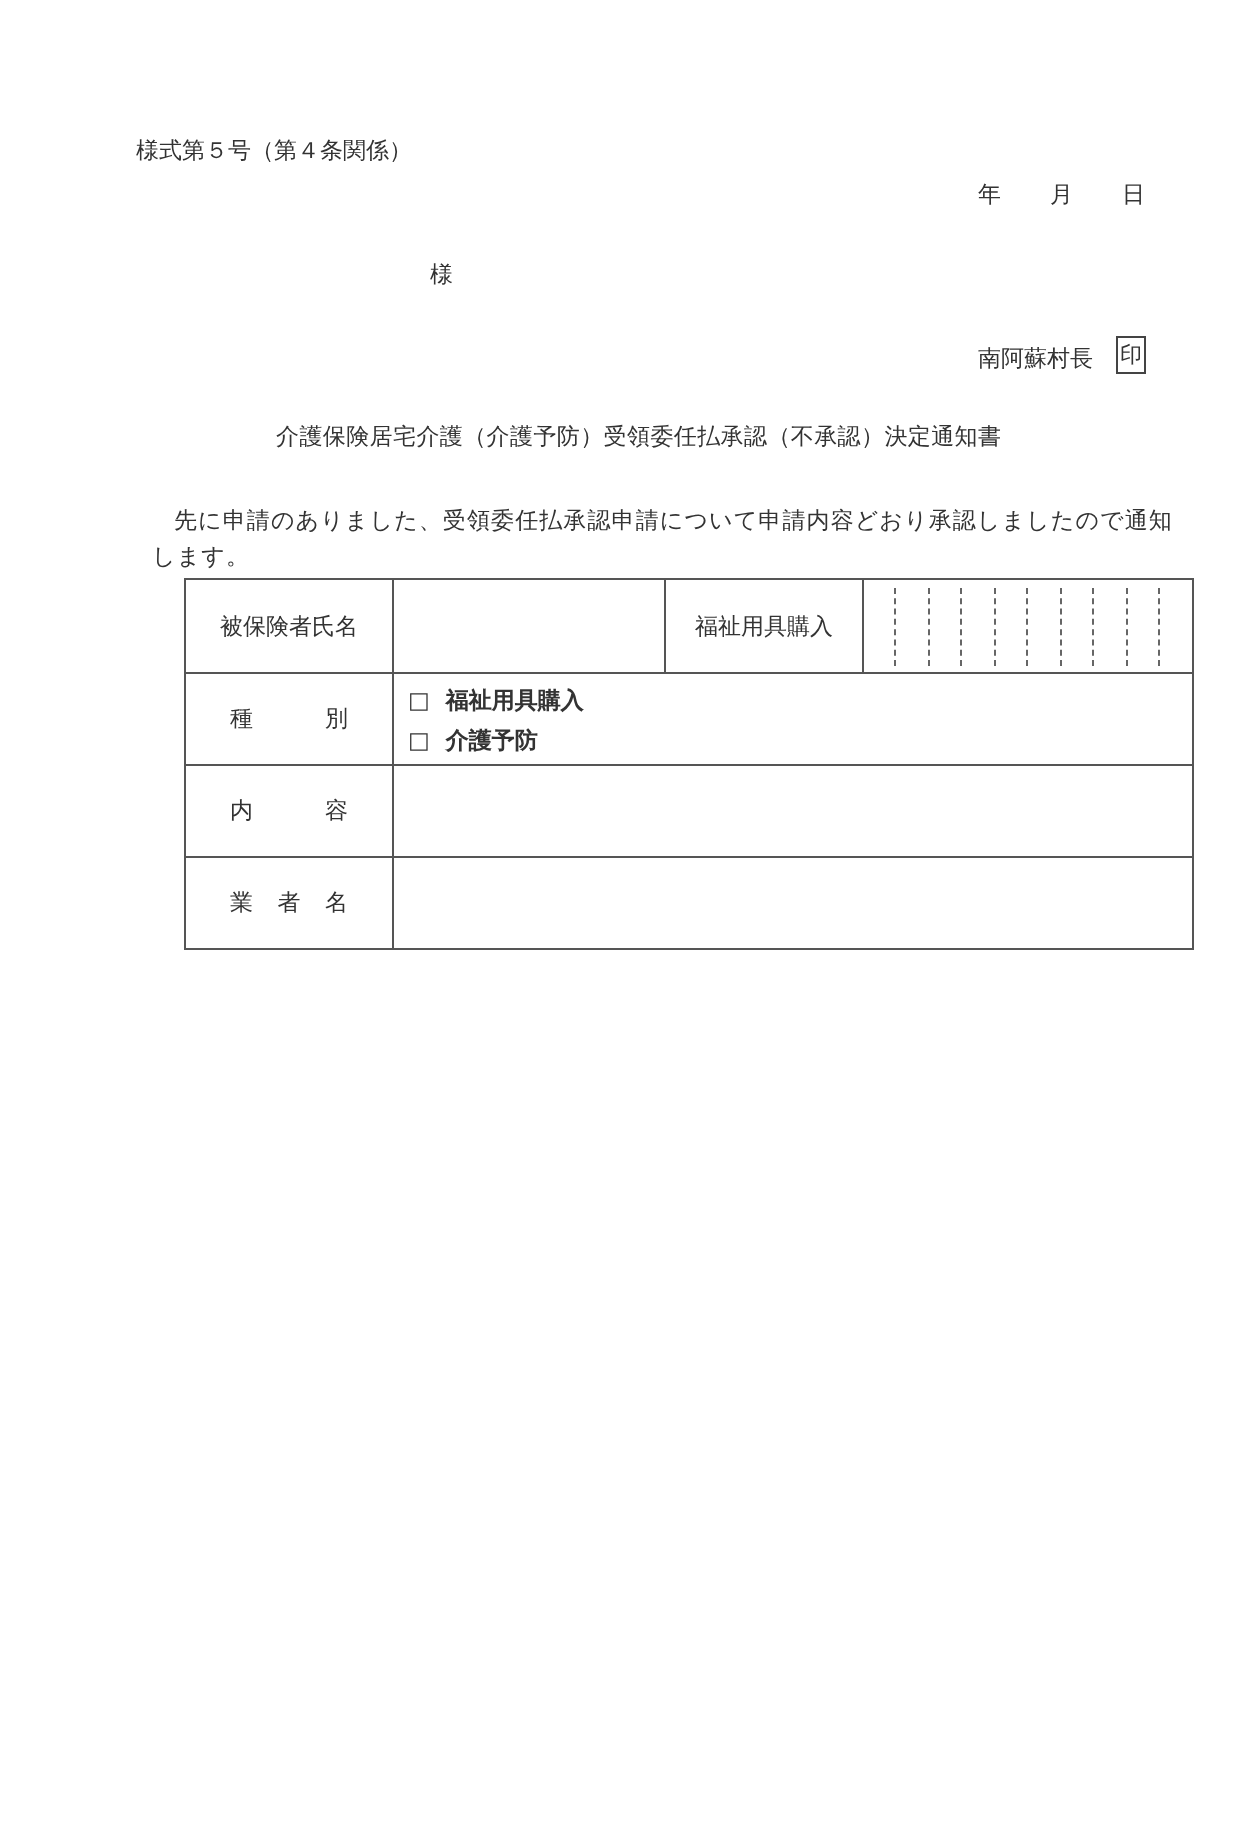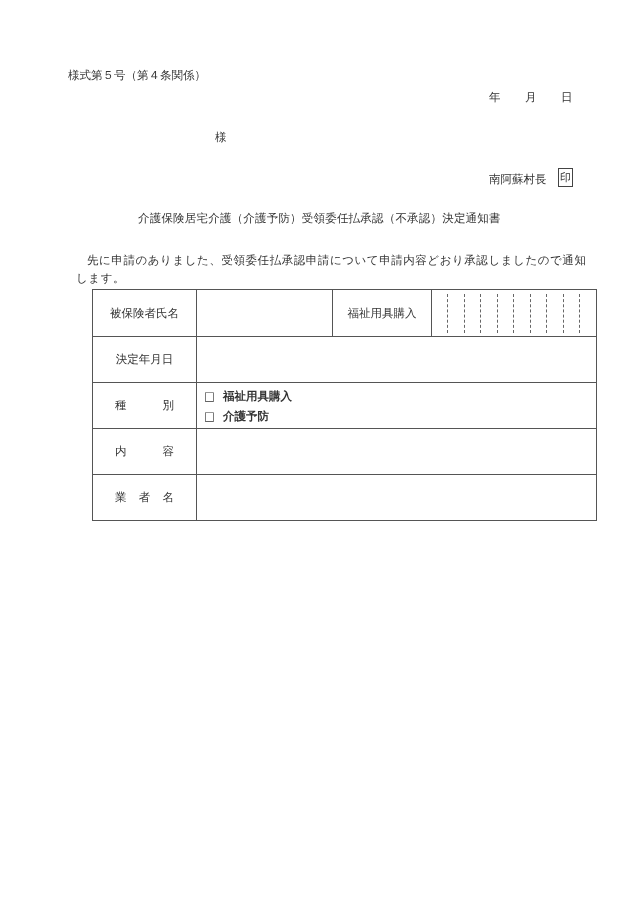--- a/index.html
+++ b/index.html
@@ -84,24 +84,20 @@
         <span class="dash" style="left:65px"></span>
         <span class="dash" style="left:81px"></span>
         <span class="dash" style="left:98px"></span>
         <span class="dash" style="left:114px"></span>
         <span class="dash" style="left:131px"></span>
         <span class="dash" style="left:147px"></span>
       </div>
     </td>
   </tr>
   <tr>
-    <td class="lbl">決定年月日</td>
-    <td colspan="3"></td>
-  </tr>
-  <tr>
     <td>
       <div class="spread">
         <span>種</span>
         <span>別</span>
       </div>
     </td>
     <td colspan="3">
       <div class="opts">
         <div>
           <span class="box">□</span><span>福祉用具購入</span>

